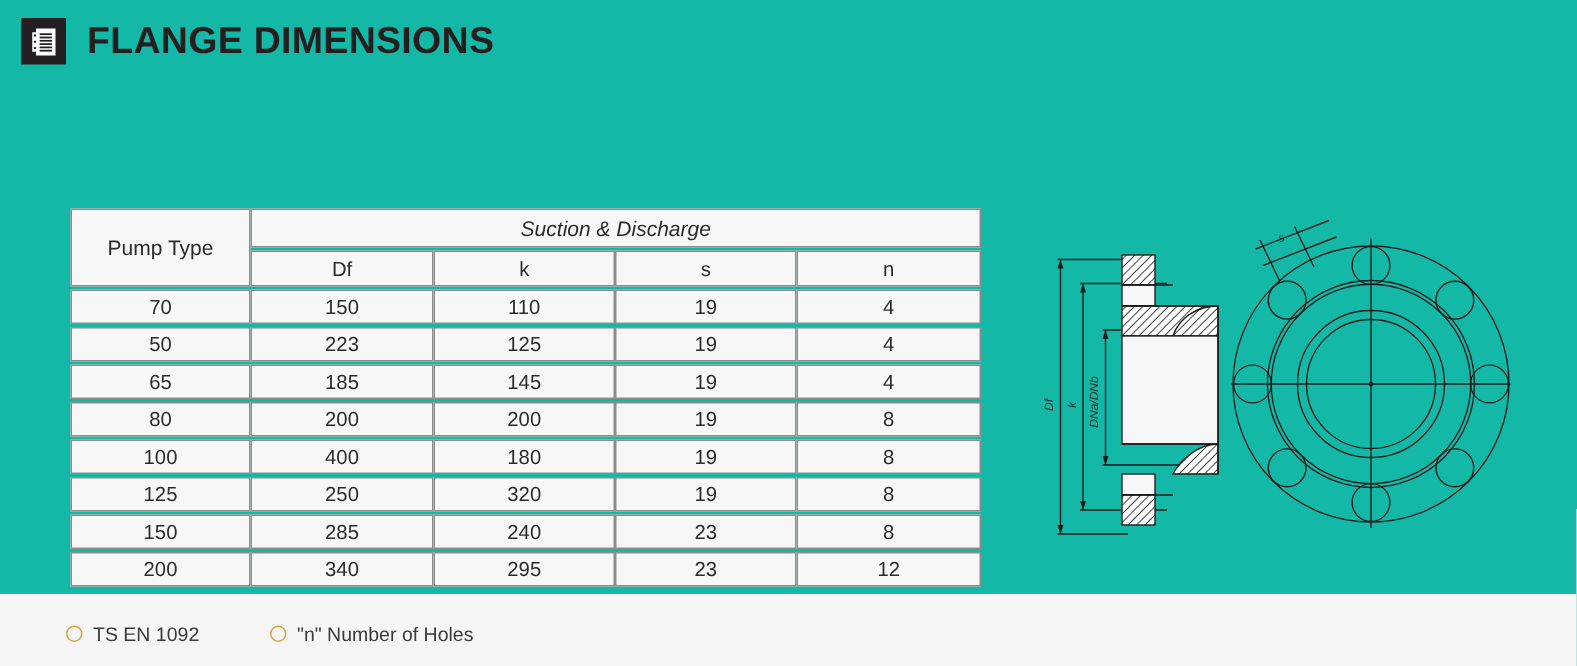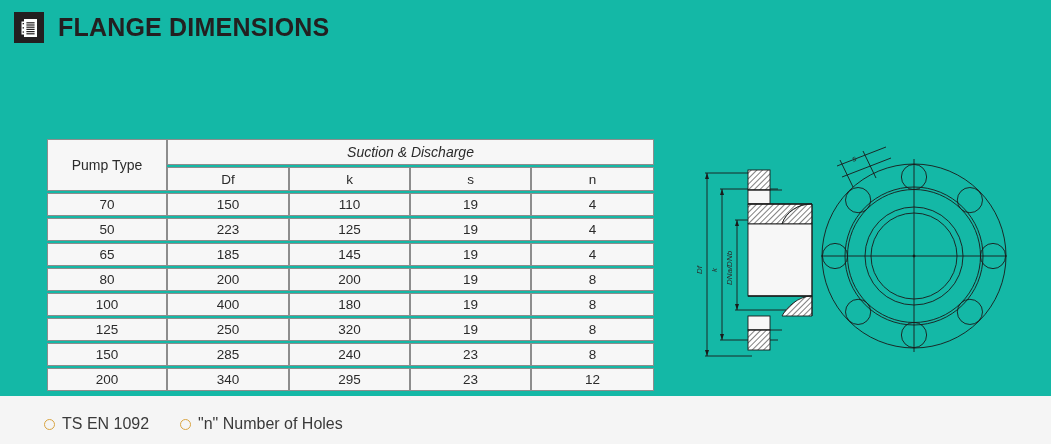--- a/index.html
+++ b/index.html
@@ -88,21 +88,21 @@
   #flange-table .c4 { width: 123px; }
 
   
   #legend {
     position: absolute;
     left: 44px;
     top: 416px;
     display: flex;
     align-items: center;
     gap: 0;
-    font-size: 16px;
+    font-size: 13px;
     color: #3a3a3a;
   }
   .legend-item {
     display: flex;
     align-items: center;
     gap: 7px;
     white-space: nowrap;
   }
   .legend-item:first-child { width: 136px; }
   .legend-bullet {

